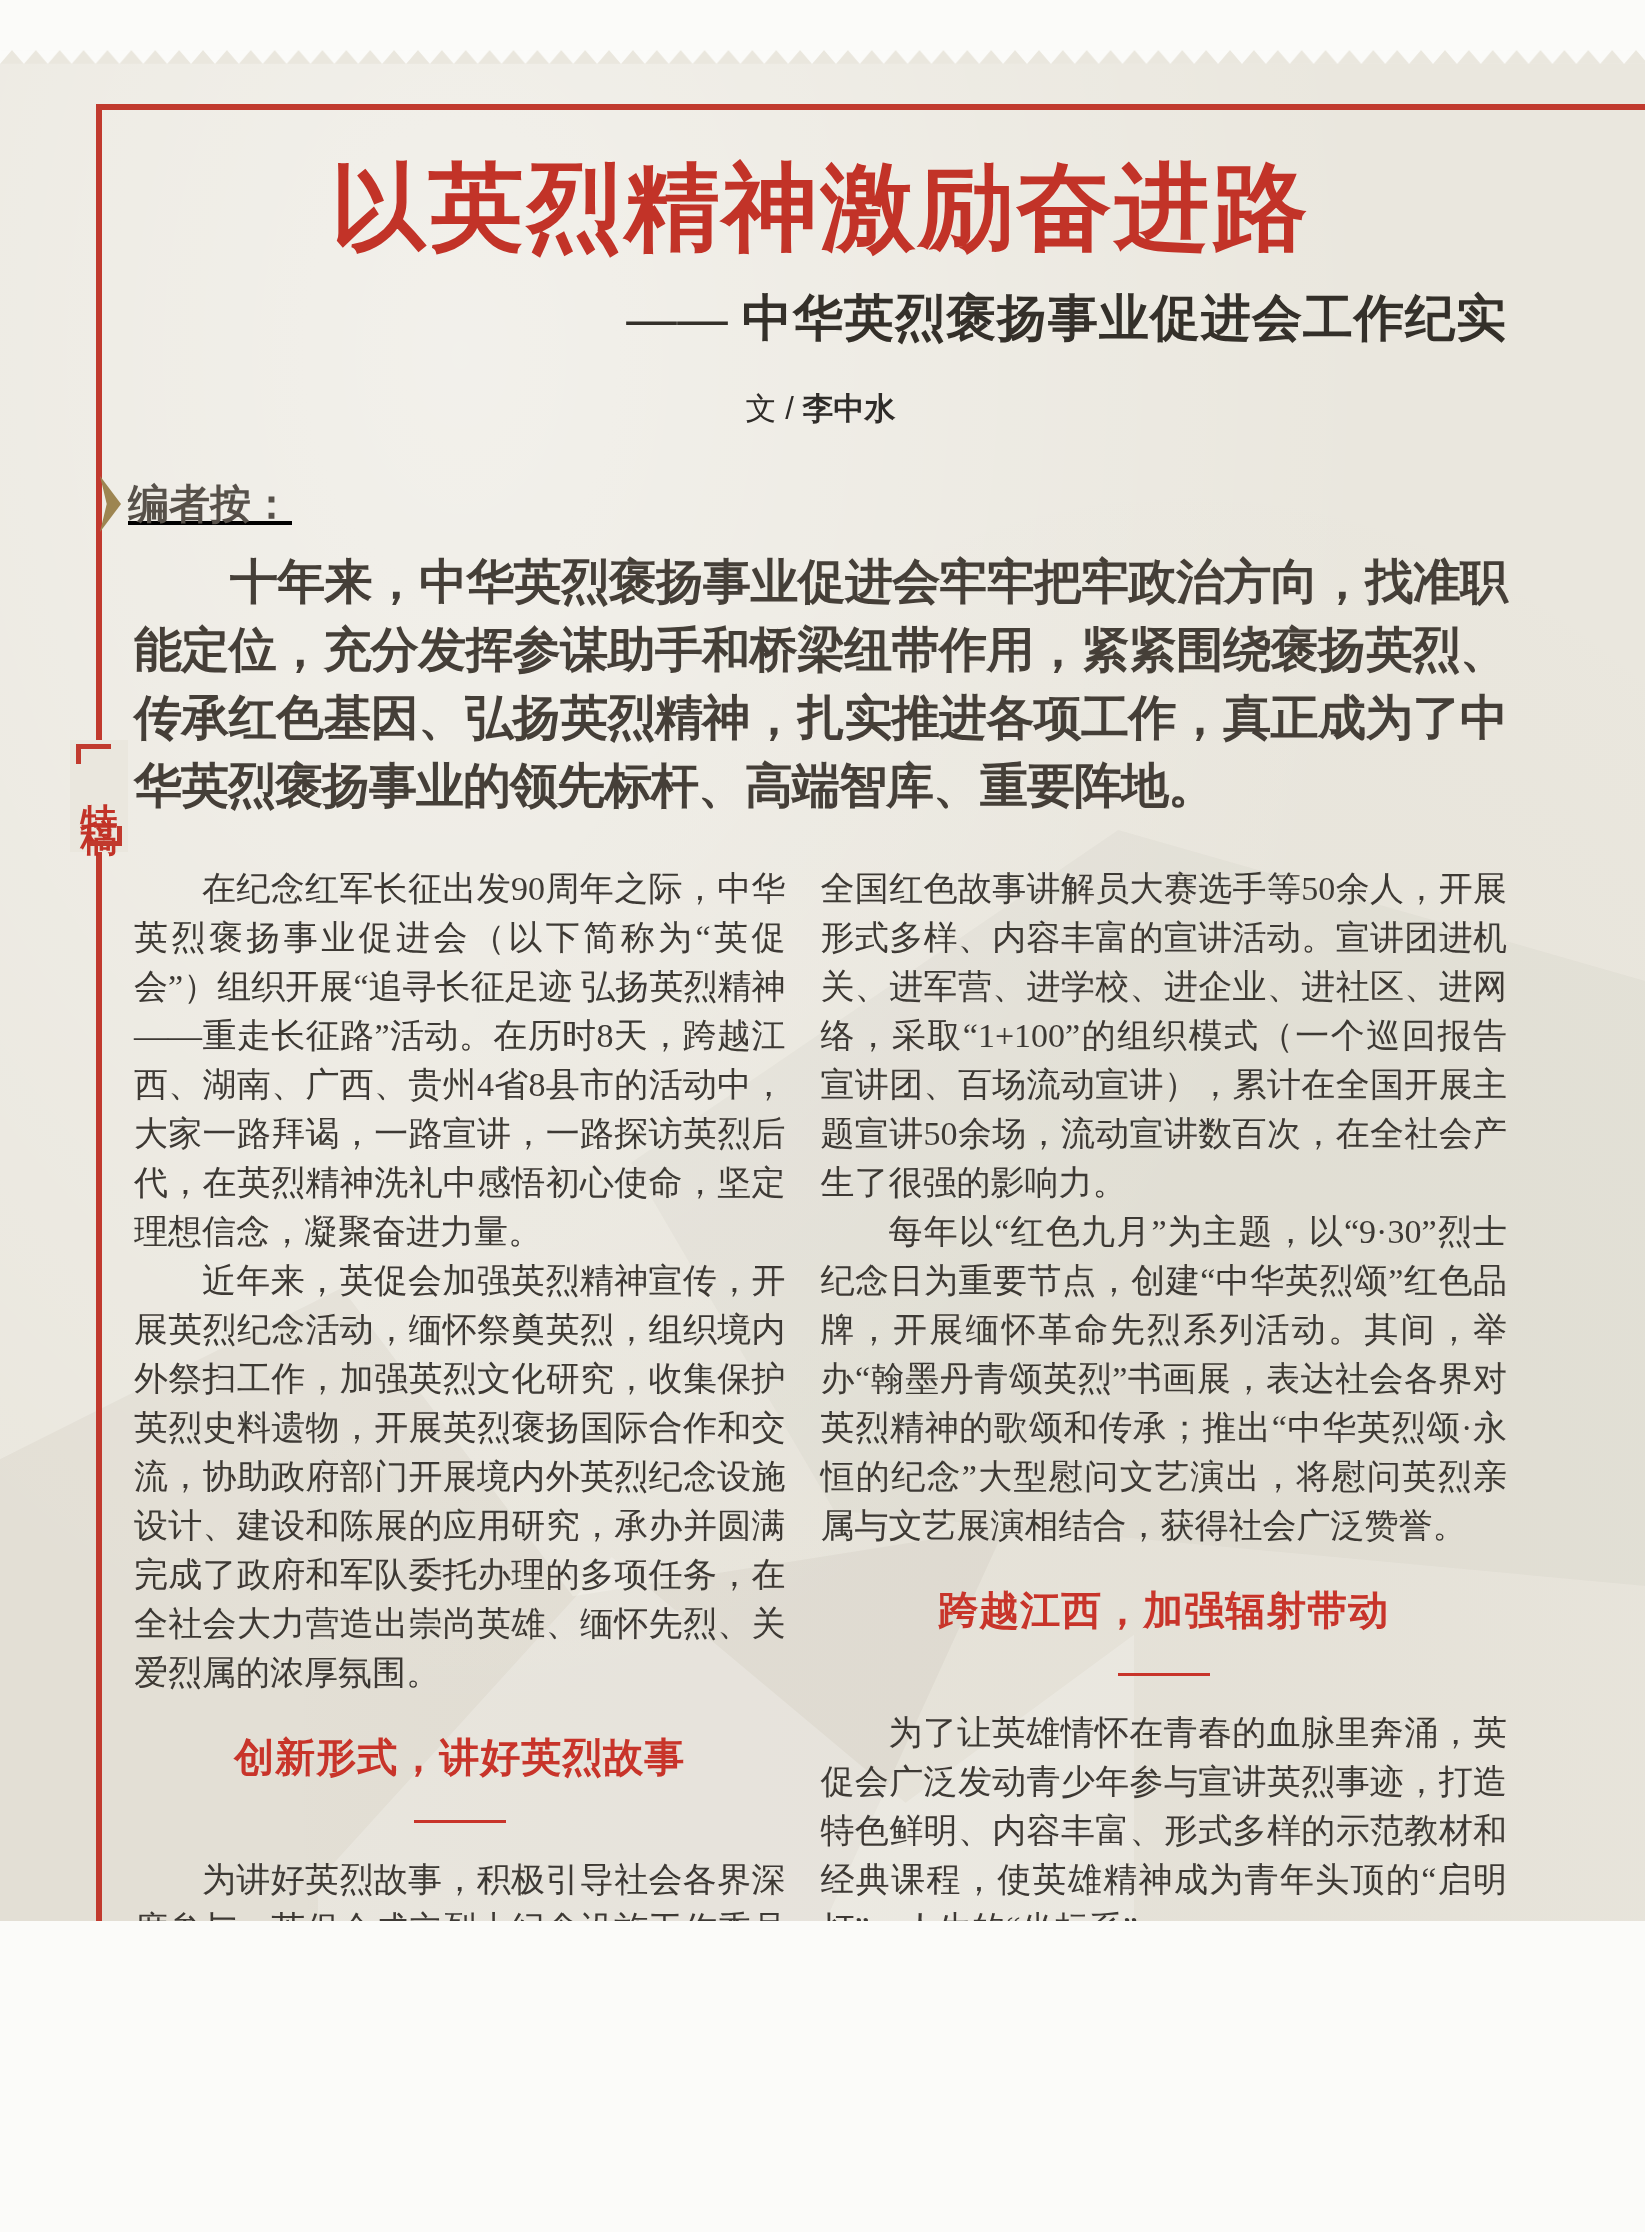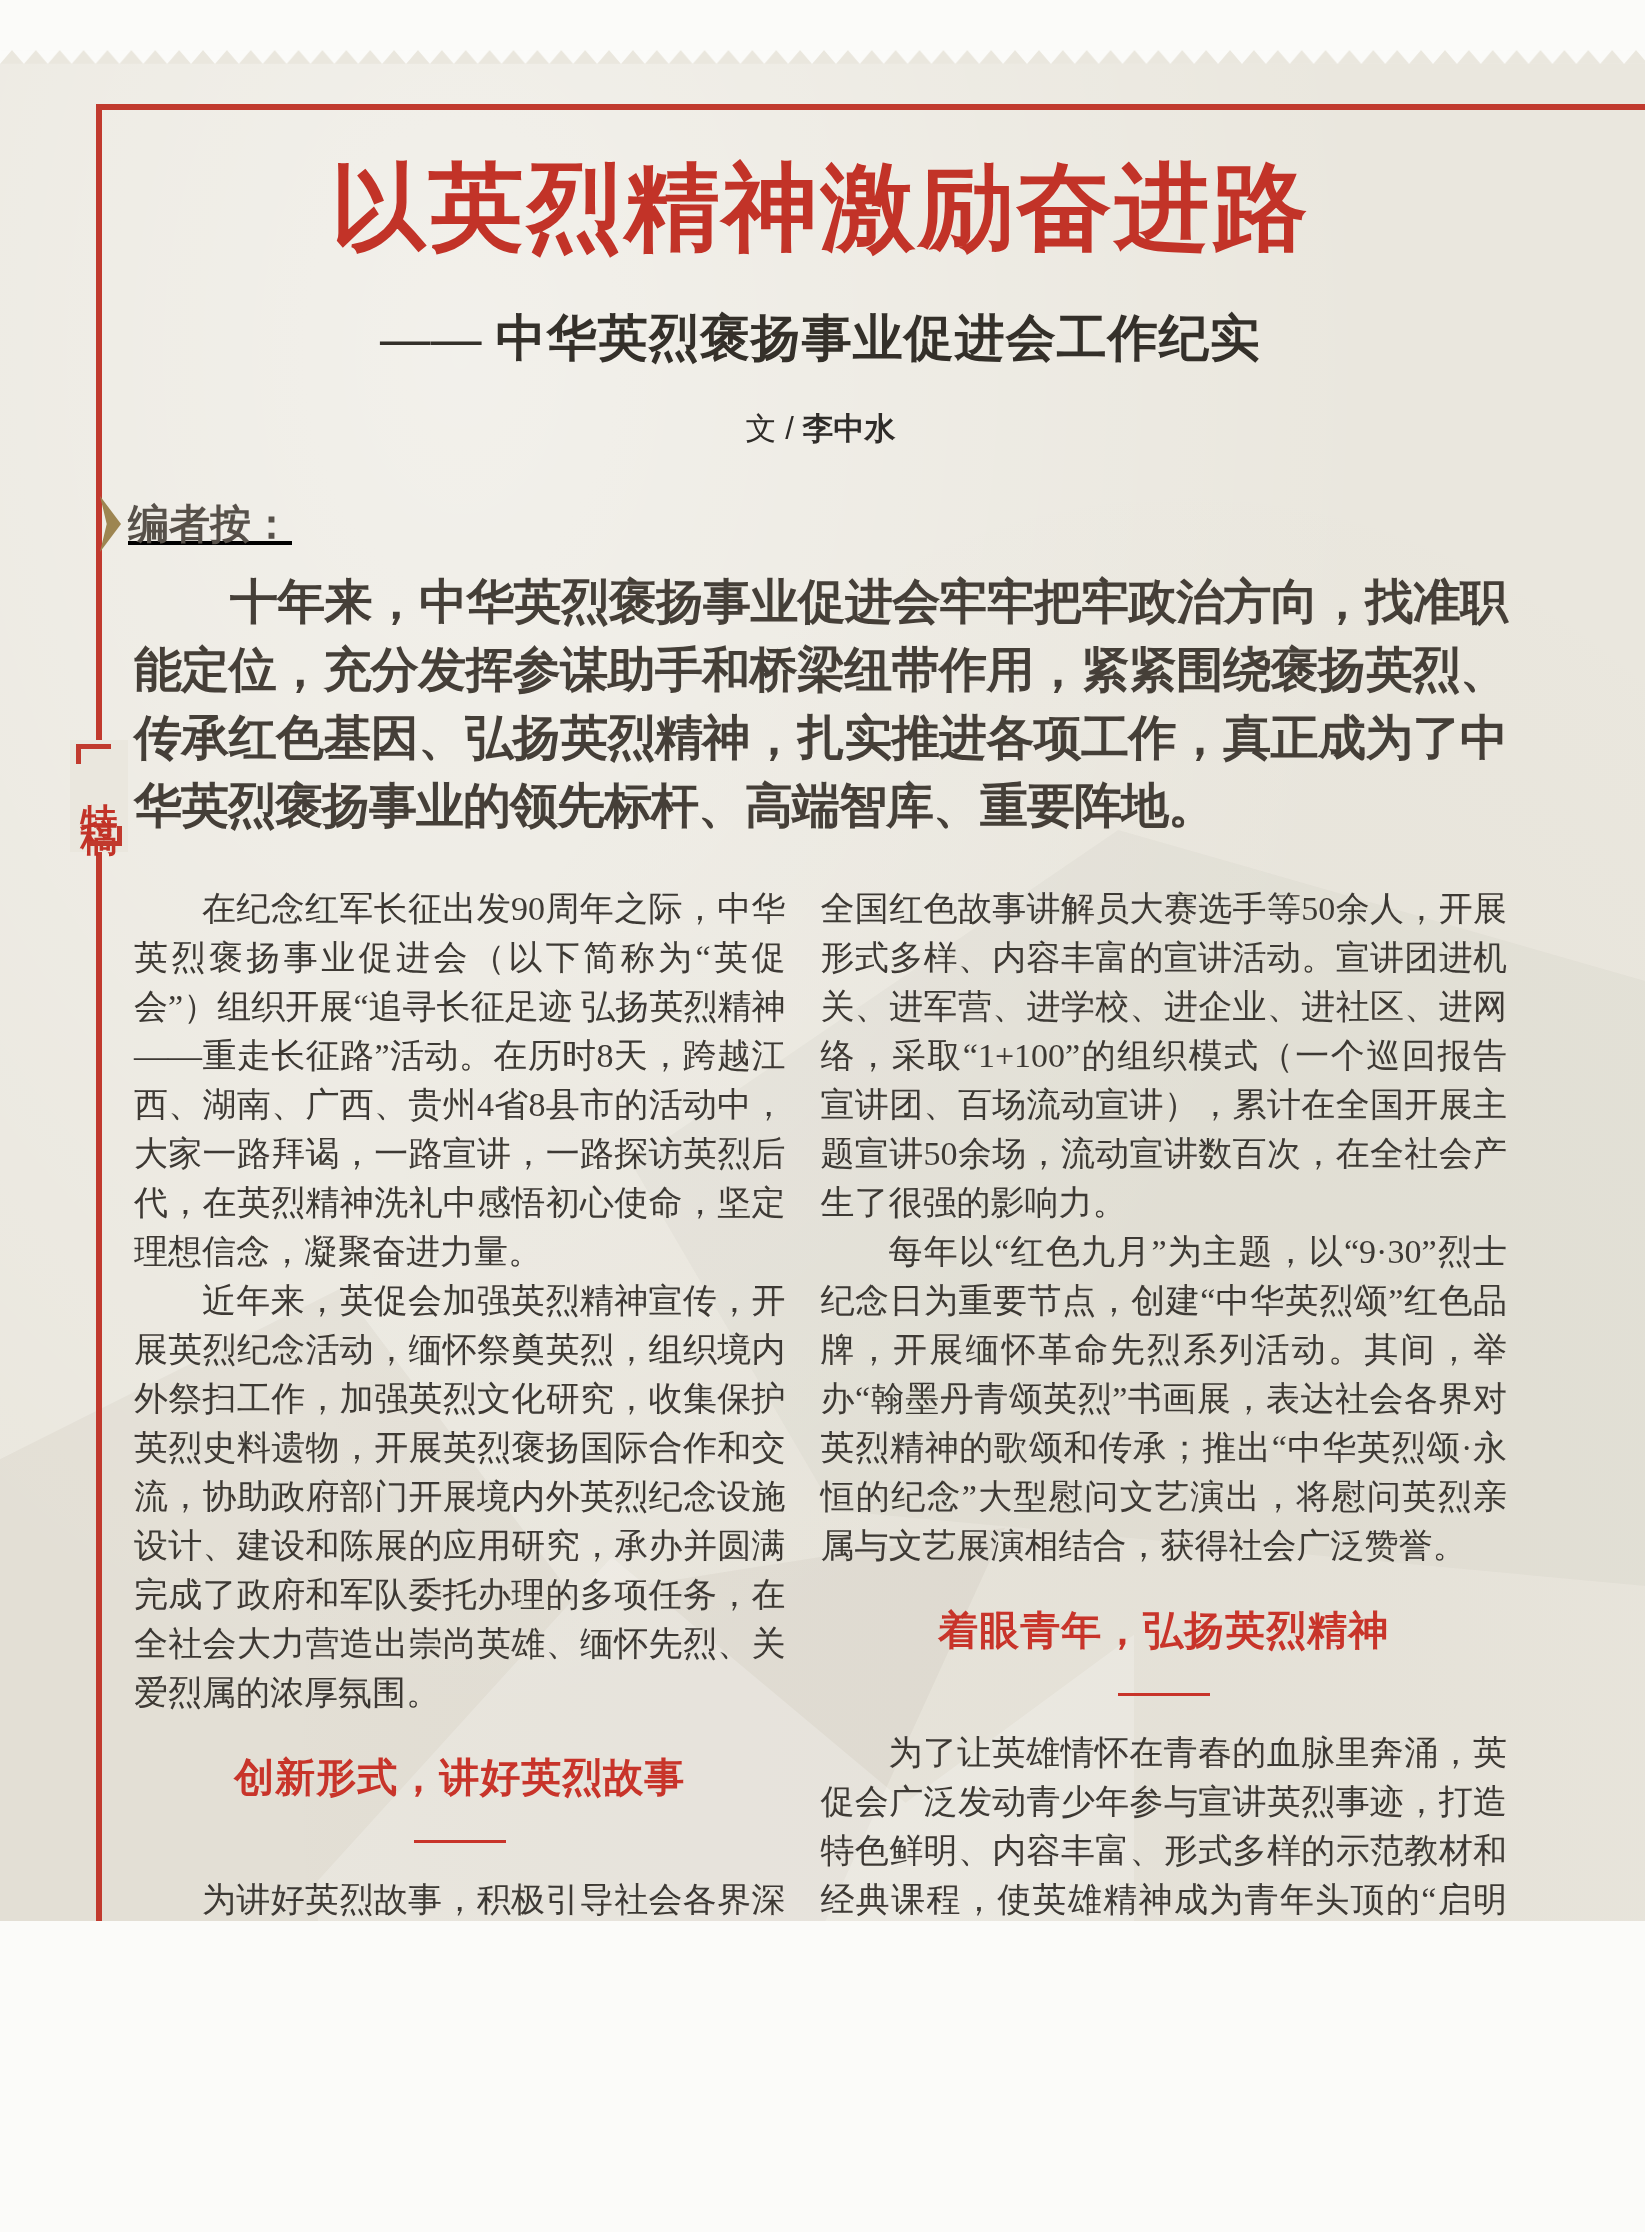--- a/index.html
+++ b/index.html
@@ -59,21 +59,21 @@
 
   
   .content { position:absolute; left:134px; top:0; width:1373px; }
 
   .title {
     margin:145px 0 0; text-align:center;
     font-size:95px; font-weight:bold; letter-spacing:3px;
     color:#c23328;
   }
   .subtitle {
-    margin-top:32px; text-align:center;
+    margin-top:12px; text-align:right;
     font-size:50px; font-weight:bold; color:#34302a; letter-spacing:1px;
   }
   .byline {
     margin-top:36px; text-align:center;
     font-family:"Liberation Sans", sans-serif;
     font-size:31px; color:#2f2c29;
   }
   .byline .author { font-weight:bold; }
 
   .ed-label-row { margin:46px 0 0 -34px; display:flex; align-items:center; gap:7px;text-decoration:underline; }
@@ -175,21 +175,21 @@
         <p class="indent">近年来，英促会加强英烈精神宣传，开展英烈纪念活动，缅怀祭奠英烈，组织境内外祭扫工作，加强英烈文化研究，收集保护英烈史料遗物，开展英烈褒扬国际合作和交流，协助政府部门开展境内外英烈纪念设施设计、建设和陈展的应用研究，承办并圆满完成了政府和军队委托办理的多项任务，在全社会大力营造出崇尚英雄、缅怀先烈、关爱烈属的浓厚氛围。</p>
         <div class="col-heading">创新形式，讲好英烈故事</div>
         <div class="heading-underline"></div>
         <p class="indent">为讲好英烈故事，积极引导社会各界深度参与，英促会成立烈士纪念设施工作委员会、法律事务工作委员会、理论研究部、实训中心及红色文化融媒体传播基地，吸纳50余名军地专家成立“中华英烈文化高端智库”。围绕红色教育进校园，与教育部、北京市建立工作交流机制，推动红色文化赋能高校思政教育走深走实。</p>
         <p class="indent">2023年5月，英促会成立“薪火”红色宣讲团，特邀老一辈无产阶级革命家后代、新时代英烈亲属、</p>
       </div>
 
       <div class="col right">
         <p>全国红色故事讲解员大赛选手等50余人，开展形式多样、内容丰富的宣讲活动。宣讲团进机关、进军营、进学校、进企业、进社区、进网络，采取“1+100”的组织模式（一个巡回报告宣讲团、百场流动宣讲），累计在全国开展主题宣讲50余场，流动宣讲数百次，在全社会产生了很强的影响力。</p>
         <p class="indent">每年以“红色九月”为主题，以“9·30”烈士纪念日为重要节点，创建“中华英烈颂”红色品牌，开展缅怀革命先烈系列活动。其间，举办“翰墨丹青颂英烈”书画展，表达社会各界对英烈精神的歌颂和传承；推出“中华英烈颂·永恒的纪念”大型慰问文艺演出，将慰问英烈亲属与文艺展演相结合，获得社会广泛赞誉。</p>
-        <div class="col-heading">着眼青年，弘扬英烈精神</div>
+        <div class="col-heading">跨越江西，加强辐射带动</div>
         <div class="heading-underline"></div>
         <p class="indent">为了让英雄情怀在青春的血脉里奔涌，英促会广泛发动青少年参与宣讲英烈事迹，打造特色鲜明、内容丰富、形式多样的示范教材和经典课程，使英雄精神成为青年头顶的“启明灯”、人生的“坐标系”。</p>
         <p class="indent">针对网络时代青少年的行为特点，英促会尝试应</p>
       </div>
 
     </div>
   </div>
 
   <div class="page-num">22</div>
 

